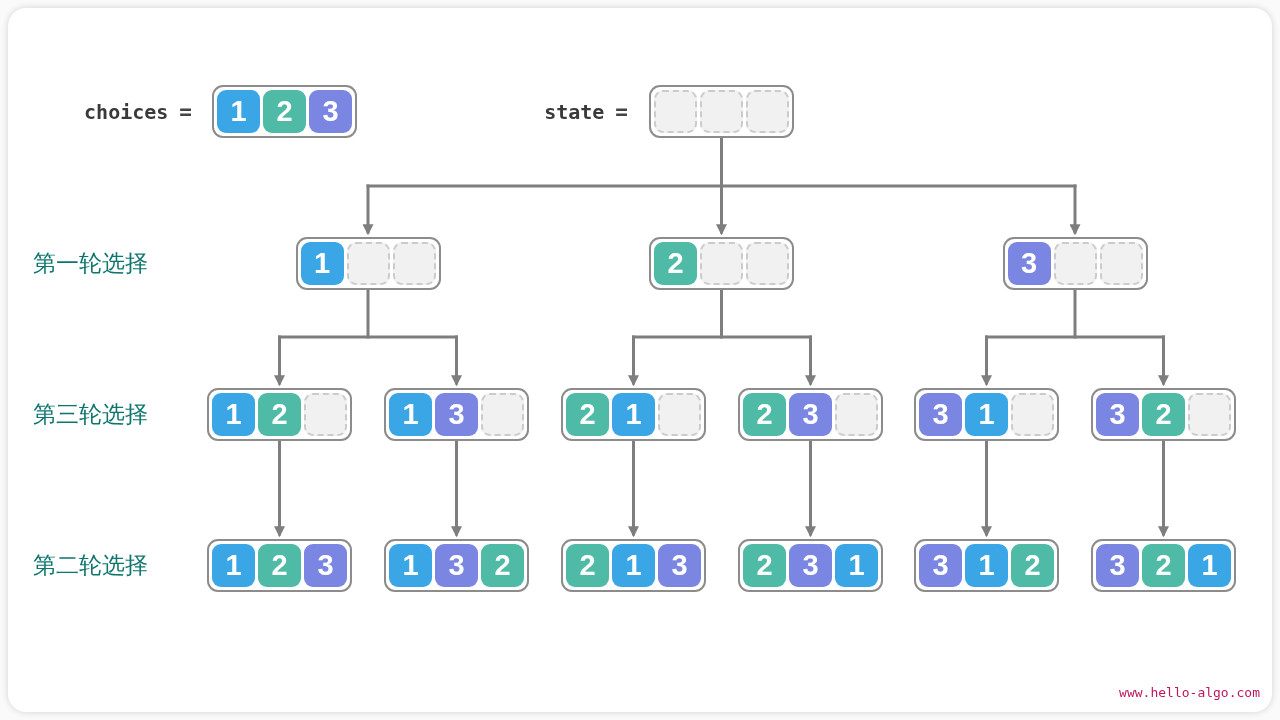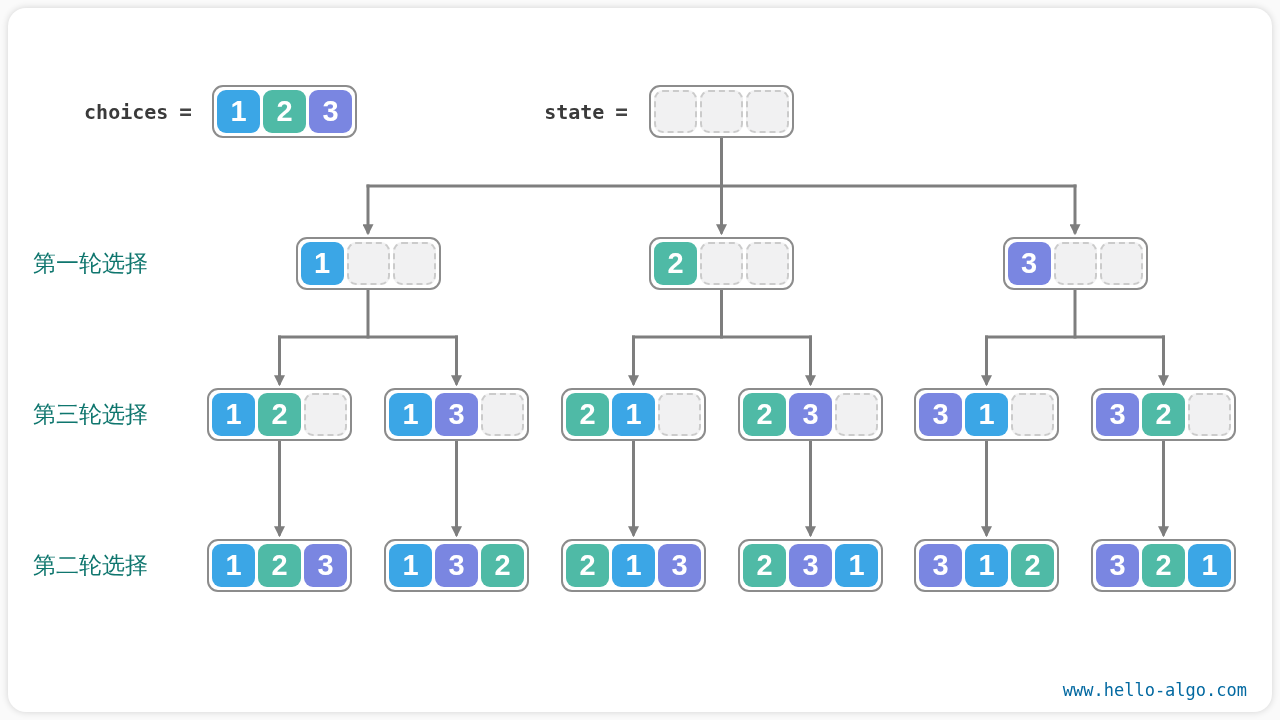--- a/index.html
+++ b/index.html
@@ -28,21 +28,21 @@
   #choices-box{left:212px;top:85px;}
   #state-box{left:649px;top:85px;}
 
   
   .row-label{position:absolute;left:33px;height:53px;line-height:53px;
         font-size:23px;font-weight:500;color:#0f766e;}
   #row-label-0{top:237px;}
   #row-label-1{top:388px;}
   #row-label-2{top:539px;}
 
-  .watermark{position:absolute;right:33px;bottom:20px;font-size:17px;color:#0369a1;
+  .watermark{position:absolute;right:20px;bottom:20px;font-size:13px;color:#be185d;
         font-family:"DejaVu Sans Mono","Liberation Mono",monospace;}
 </style>
 </head>
 <body>
 
 <div class="stage">
   <div class="card"></div>
 
   <svg id="edges" width="1280" height="720">
       <defs>

